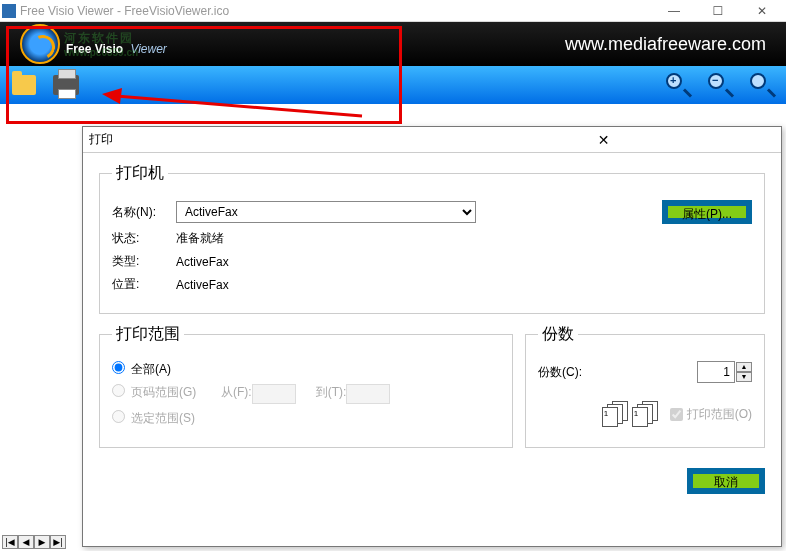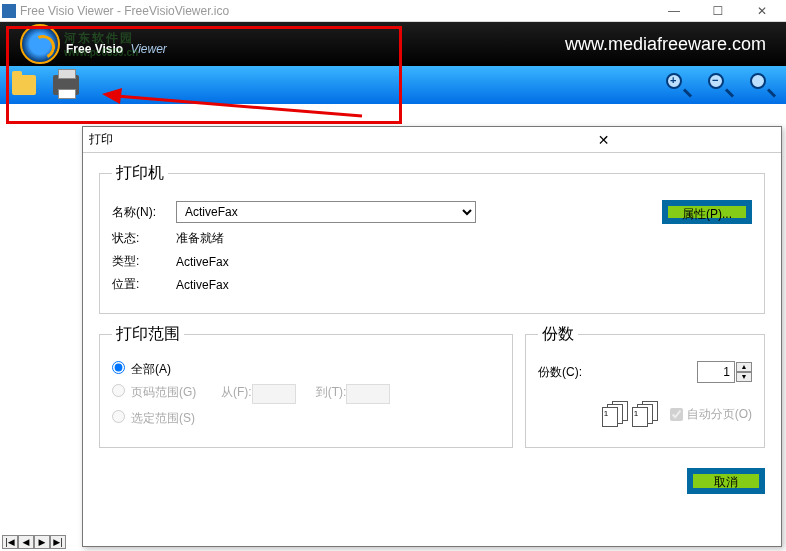--- a/index.html
+++ b/index.html
@@ -238,21 +238,21 @@
                 <div class="pg pg3">3</div>
                 <div class="pg pg2">2</div>
                 <div class="pg pg1">1</div>
               </div>
             <div class="pstack">
                 <div class="pg pg3">3</div>
                 <div class="pg pg2">2</div>
                 <div class="pg pg1">1</div>
               </div>
           </div>
-          <label class="disabled"><input type="checkbox" checked="" disabled="" style=""><span>自动分页(O)</span></label>
+          <label class="disabled"><input type="checkbox" checked="" disabled="" style=""><span>打印范围(O)</span></label>
         </div>
       </fieldset>
     </div>
 
   </div>
   <div class="dlg-buttons">
     <button class="btn">取消</button>
   </div>
 </div>
 

